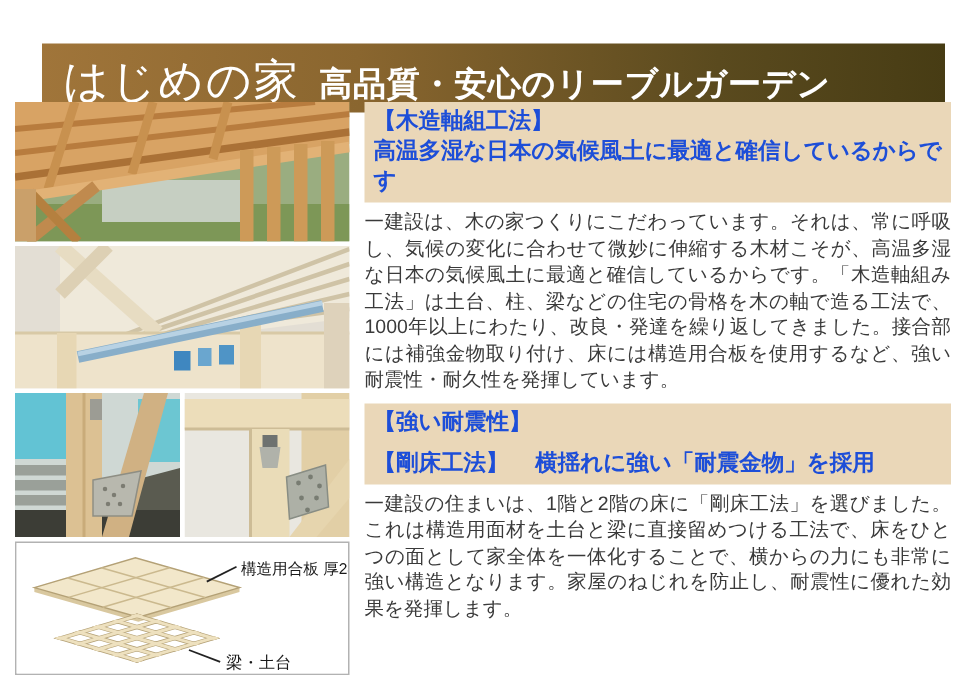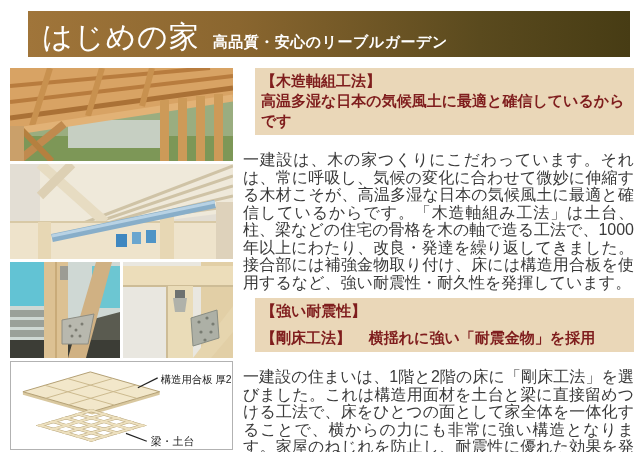--- a/index.html
+++ b/index.html
@@ -1,44 +1,44 @@
 <!DOCTYPE html>
 <html lang="ja"><head>
 <meta charset="utf-8">
 <style>
   html,body{margin:0;padding:0;background:#fff;}
   .page{position:relative;width:640px;height:452px;background:#ffffff;overflow:hidden;
         font-family:"Liberation Sans","DejaVu Sans",sans-serif;}
 
   
-  .header-bar{position:absolute;left:28px;top:11px;width:602px;height:46px;box-sizing:border-box;
+  .header-bar{position:absolute;left:28px;top:29px;width:602px;height:46px;box-sizing:border-box;
     background:linear-gradient(90deg,#a0753a 0%,#8a662f 35%,#5a4a1e 75%,#473c14 100%);
     display:flex;align-items:flex-end;padding:0 0 5px 14px;}
   .brand-title{font-family:"Liberation Serif","DejaVu Serif",serif;font-size:30px;line-height:1;
     color:#ffffff;letter-spacing:1px;}
-  .brand-subtitle{font-family:"Liberation Serif","DejaVu Serif",serif;font-weight:bold;font-size:15px;
+  .brand-subtitle{font-family:"Liberation Serif","DejaVu Serif",serif;font-weight:bold;font-size:22px;
     line-height:1.1;color:#ffffff;margin-left:13px;padding-bottom:2px;letter-spacing:.5px;}
 
   
   .content{position:absolute;left:10px;top:68px;width:624px;display:flex;gap:10px;}
   .left-col{width:223px;flex:0 0 223px;display:flex;flex-direction:column;gap:3px;}
   figure{margin:0;line-height:0;}
   .photo{display:block;width:100%;}
   .photo-pair{display:flex;gap:3px;}
   .photo-pair figure{flex:1;}
   .diagram-box{border:1px solid #b2b2b2;background:#fff;}
 
   .right-col{flex:1;min-width:0;}
-  .sec-head{background:#ead7b8;color:#7f1d1d;font-family:"Liberation Serif","DejaVu Serif",serif;
-    font-weight:bold;font-size:15px;line-height:20px;padding:3px 6px 4px;margin-left:12px;}
+  .sec-head{background:#ead7b8;color:#1d4ed8;font-family:"Liberation Serif","DejaVu Serif",serif;
+    font-weight:bold;font-size:15px;line-height:20px;padding:3px 6px 4px;}
   .sec-head .h2line{display:block;}
   .sec-head.oneline .h2line{display:inline;margin-left:14px;}
   .sec-head.oneline .h1line{display:inline;}
-  .sec-body{font-family:"Liberation Sans","DejaVu Sans",sans-serif;font-size:16px;line-height:17.5px;
-    color:#3a3a3a;margin:16px 0 7px;text-align:justify;}
+  .sec-body{font-family:"Liberation Sans","DejaVu Sans",sans-serif;font-size:13px;line-height:17.5px;
+    color:#3a3a3a;margin:4px 0 7px;text-align:justify;}
 
   .diagram-label{font-family:"Liberation Sans","DejaVu Sans",sans-serif;fill:#1a1a1a;}
 </style>
 </head>
 <body>
 
 <div class="page">
 
   <div class="header-bar">
     <span class="brand-title">はじめの家</span>

